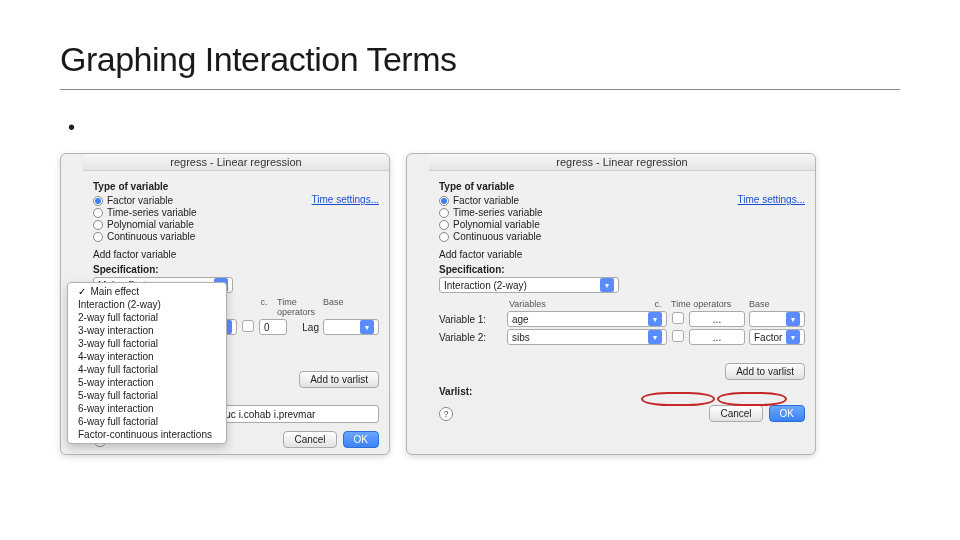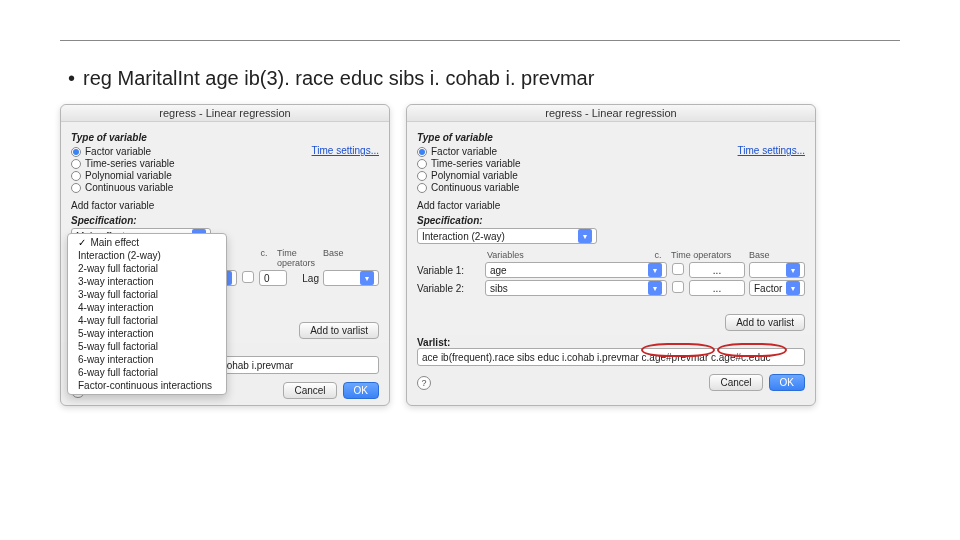--- a/index.html
+++ b/index.html
@@ -6,24 +6,24 @@
   body { margin: 0; width: 960px; height: 540px; background: #fff; overflow: hidden; }
   .slide { position: relative; width: 960px; height: 540px; padding: 40px 60px 20px 60px; }
   .title { font-size: 34px; font-weight: 400; letter-spacing: -0.5px; color: #1a1a1a; margin: 0 0 10px 0; }
   .underline { border-top: 1px solid #888; margin-bottom: 24px; }
   .bullet-wrap { margin-left: 8px; font-size: 20px; color: #222; line-height: 1.35; }
   .bullet-wrap .b1 { display: flex; }
   .bullet-wrap .dot { margin-right: 8px; }
   .bullet-wrap .line2 { margin-left: 22px; }
   .shots { display: flex; gap: 16px; margin-top: 12px; }
 
-  .dlg { background: #efefef; border: 1px solid #b5b5b5; border-radius: 6px; box-shadow: 0 2px 6px rgba(0,0,0,.15); font-size: 10px; color: #222; position: relative; }
+  .dlg { background: #efefef; border: 1px solid #b5b5b5; border-radius: 6px; box-shadow: 0 2px 6px rgba(0,0,0,.15); font-size: 10px; color: #222; position: relative; padding-left: 22px; }
   .dlg-title { text-align: center; font-size: 11px; padding: 2px 0; color: #333; background: linear-gradient(#f7f7f7,#e4e4e4); border-bottom: 1px solid #cfcfcf; border-radius: 6px 6px 0 0; }
   .dlg-body { padding: 6px 10px 4px 10px; background: #f0f0f0; }
-  .section-label { font-weight: 600; margin: 4px 0 2px 0; font-style: italic; }
+  .section-label { font-weight: 600; margin: 4px 0 2px 0; }
   .radio-row { display: flex; align-items: center; gap: 4px; margin: 1px 0; }
   .radio { width: 10px; height: 10px; border: 1px solid #888; border-radius: 50%; background: #fff; display: inline-flex; align-items: center; justify-content: center; }
   .radio.sel::after { content: ""; width: 6px; height: 6px; background: #3b82f6; border-radius: 50%; display: block; }
   .link { color: #1a4fcf; text-decoration: underline; cursor: pointer; }
   .spec-select { display: inline-flex; align-items: center; justify-content: space-between; background: #fff; border: 1px solid #aaa; border-radius: 3px; padding: 1px 4px; height: 16px; min-width: 140px; font-size: 10px; color: #222; }
   .sel-arrow { width: 14px; height: 14px; background: #5a8cff; border-radius: 2px; display: inline-flex; align-items: center; justify-content: center; color: #fff; font-size: 8px; }
   .col-head { display: flex; font-size: 9px; color: #555; gap: 6px; margin-top: 2px; }
   .tbl-input { display: flex; align-items: center; gap: 4px; margin-top: 2px; }
   .txtbox { background: #fff; border: 1px solid #aaa; border-radius: 3px; height: 16px; padding: 0 4px; font-size: 10px; display: inline-flex; align-items: center; }
   .btn { background: linear-gradient(#fefefe,#e2e2e2); border: 1px solid #aaa; border-radius: 4px; padding: 2px 10px; font-size: 10px; color: #222; cursor:pointer; }
@@ -48,26 +48,26 @@
   .lag { width: 28px; text-align:right; }
   .v-lbl { width: 64px; display:inline-block; }
   .c-col { width: 14px; text-align:center; }
   .to-col { width: 40px; }
   .base-col { width: 56px; }
 </style>
 </head>
 <body>
 
 <div class="slide">
+  <h1 class="title">Graphing Interaction Terms</h1>
   <div class="underline"></div>
 
   <div class="bullet-wrap">
     <div class="b1">
       <span class="dot">•</span>
-      <span>reg MaritalInt age ib(3). race educ sibs i. cohab i. prevmar</span>
     </div>
   </div>
 
   <div class="shots">
 
     <div class="dlg left" style="position:relative;">
       <div class="dlg-title">regress - Linear regression</div>
       <div class="dlg-body">
         <div class="section-label">Type of variable</div>
         <div style="display:flex; justify-content:space-between; align-items:flex-start;">
@@ -227,23 +227,20 @@
             </span>
         </div>
 
         <div style="display:flex; justify-content:flex-end; margin-top:18px;">
           <span class="btn">Add to varlist</span>
         </div>
       </div>
 
       <div class="varlist-shell">
         <div style="font-size:10px; font-weight:600;">Varlist:</div>
-        <div class="varlist-box">
-            <span>ace ib(frequent).race sibs educ i.cohab i.prevmar c.age#prevmar c.age#c.educ</span>
-          </div>
       </div>
 
       <div class="dlg-footer">
         <span class="circ">?</span>
         <div class="footer-right">
           <span class="btn">Cancel</span>
           <span class="btn btn-ok">OK</span>
         </div>
       </div>
 

